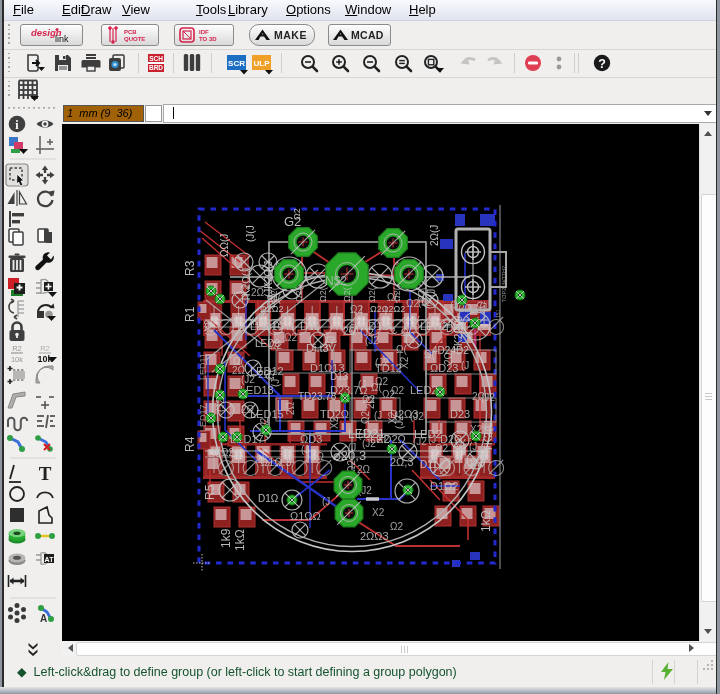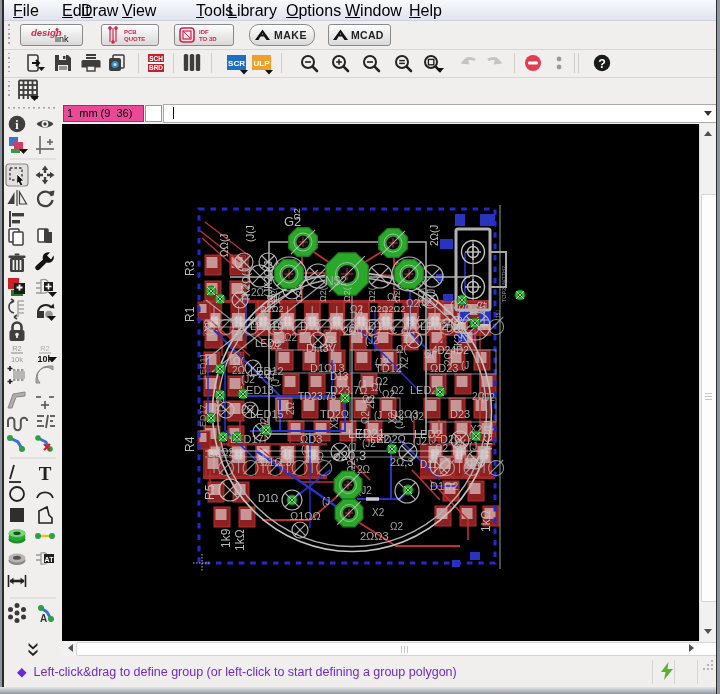--- a/index.html
+++ b/index.html
@@ -3,42 +3,42 @@
 <meta charset="utf-8">
 <style>
 html,body{margin:0;padding:0;}
 body{width:720px;height:694px;overflow:hidden;font-family:"Liberation Sans",sans-serif;background:#f0efee;position:relative;}
 .abs{position:absolute;}
 #bleft{left:0;top:0;width:2px;height:694px;background:#8e959e;}
 #bleft2{left:2px;top:0;width:2px;height:694px;background:#2a2a2a;}
 #bright{left:717px;top:0;width:3px;height:694px;background:#8e959e;}
 #bright2{left:716px;top:0;width:1px;height:694px;background:#2a2a2a;}
 #bbot{left:0;top:687px;width:720px;height:7px;background:linear-gradient(#e3e5e8,#b9bec5 55%,#8e96a0);}
-#menubar{left:4px;top:0;width:712px;height:20px;background:linear-gradient(#f8f9fc,#e0e4ef);border-bottom:1px solid #cdd2de;font-size:16px;color:#000;}
+#menubar{left:4px;top:0;width:712px;height:20px;background:linear-gradient(#f8f9fc,#e0e4ef);border-bottom:1px solid #cdd2de;font-size:13px;color:#000;}
 #menubar span{position:absolute;top:2px;}
 .trow{left:4px;width:712px;background:#f0efee;}
 #trow2{top:21px;height:28px;border-bottom:1px solid #d8d6d4;}
 #trow3{top:50px;height:27px;border-bottom:1px solid #d8d6d4;}
 #trow4{top:78px;height:24px;border-bottom:1px solid #d8d6d4;}
 .handle{position:absolute;left:4px;top:3px;bottom:3px;width:2px;background-image:repeating-linear-gradient(#a9a7a5 0 1.5px,transparent 1.5px 4.5px);}
 .btn2{position:absolute;top:3px;height:20px;border:1px solid #8a8a8a;border-radius:3px;background:linear-gradient(#fdfdfd,#d9d9d9);box-shadow:inset 0 1px 0 #fff;}
 #comborow{left:4px;top:102px;width:712px;height:22px;background:#f0efee;}
-#coordbox{position:absolute;left:59px;top:3px;width:76px;height:15px;background:#ec4899;border:1px solid #555;font-size:11px;color:#000;padding-left:3px;line-height:15px;}
+#coordbox{position:absolute;left:59px;top:3px;width:76px;height:15px;background:#a16207;border:1px solid #555;font-size:11px;color:#000;padding-left:3px;line-height:15px;font-style:italic;}
 #minibox{position:absolute;left:141px;top:3px;width:15px;height:15px;background:#fff;border:1px solid #999;}
 #cmdbox{position:absolute;left:159px;top:2px;width:552px;height:17px;background:#fff;border:1px solid #aaa;}
 #cmdcaret{position:absolute;left:9px;top:2px;width:1px;height:12px;background:#000;}
 #cmdarrow{position:absolute;right:4px;top:6px;width:0;height:0;border-left:4px solid transparent;border-right:4px solid transparent;border-top:5px solid #333;}
 #canvas{left:62px;top:124px;width:637px;height:517px;background:#000;}
 #ltool{left:4px;top:102px;width:58px;height:554px;background:#f0efee;}
 #vscroll{left:699px;top:124px;width:17px;height:517px;background:#f1f1f1;border-left:1px solid #e2e2e2;}
 #hscroll{left:62px;top:641px;width:637px;height:15px;background:#f1f1f1;}
 #vthumb{position:absolute;left:1px;top:70px;width:14px;height:406px;background:#fdfdfd;border:1px solid #d5d5d5;border-radius:2px;}
 #hthumb{position:absolute;left:14px;top:1px;width:660px;height:12px;background:#fdfdfd;border:1px solid #d5d5d5;border-radius:2px;}
 .arr{position:absolute;width:0;height:0;}
-#statusbar{left:4px;top:657px;width:712px;height:16px;background:#f0efee;font-size:12.5px;color:#6d28d9;}
+#statusbar{left:4px;top:657px;width:712px;height:16px;background:#f0efee;font-size:12.5px;color:#14532d;}
 #statustext{position:absolute;left:13px;top:7px;}
 .statussep{position:absolute;top:3px;width:1px;height:24px;background:#d5d3d1;}
 #grip{position:absolute;right:2px;bottom:2px;}
 svg{display:block;}
 u{text-decoration:underline;}
 </style>
 </head>
 <body>
 <div id="menubar" class="abs">
 <span style="left:9px"><u>F</u>ile</span>

